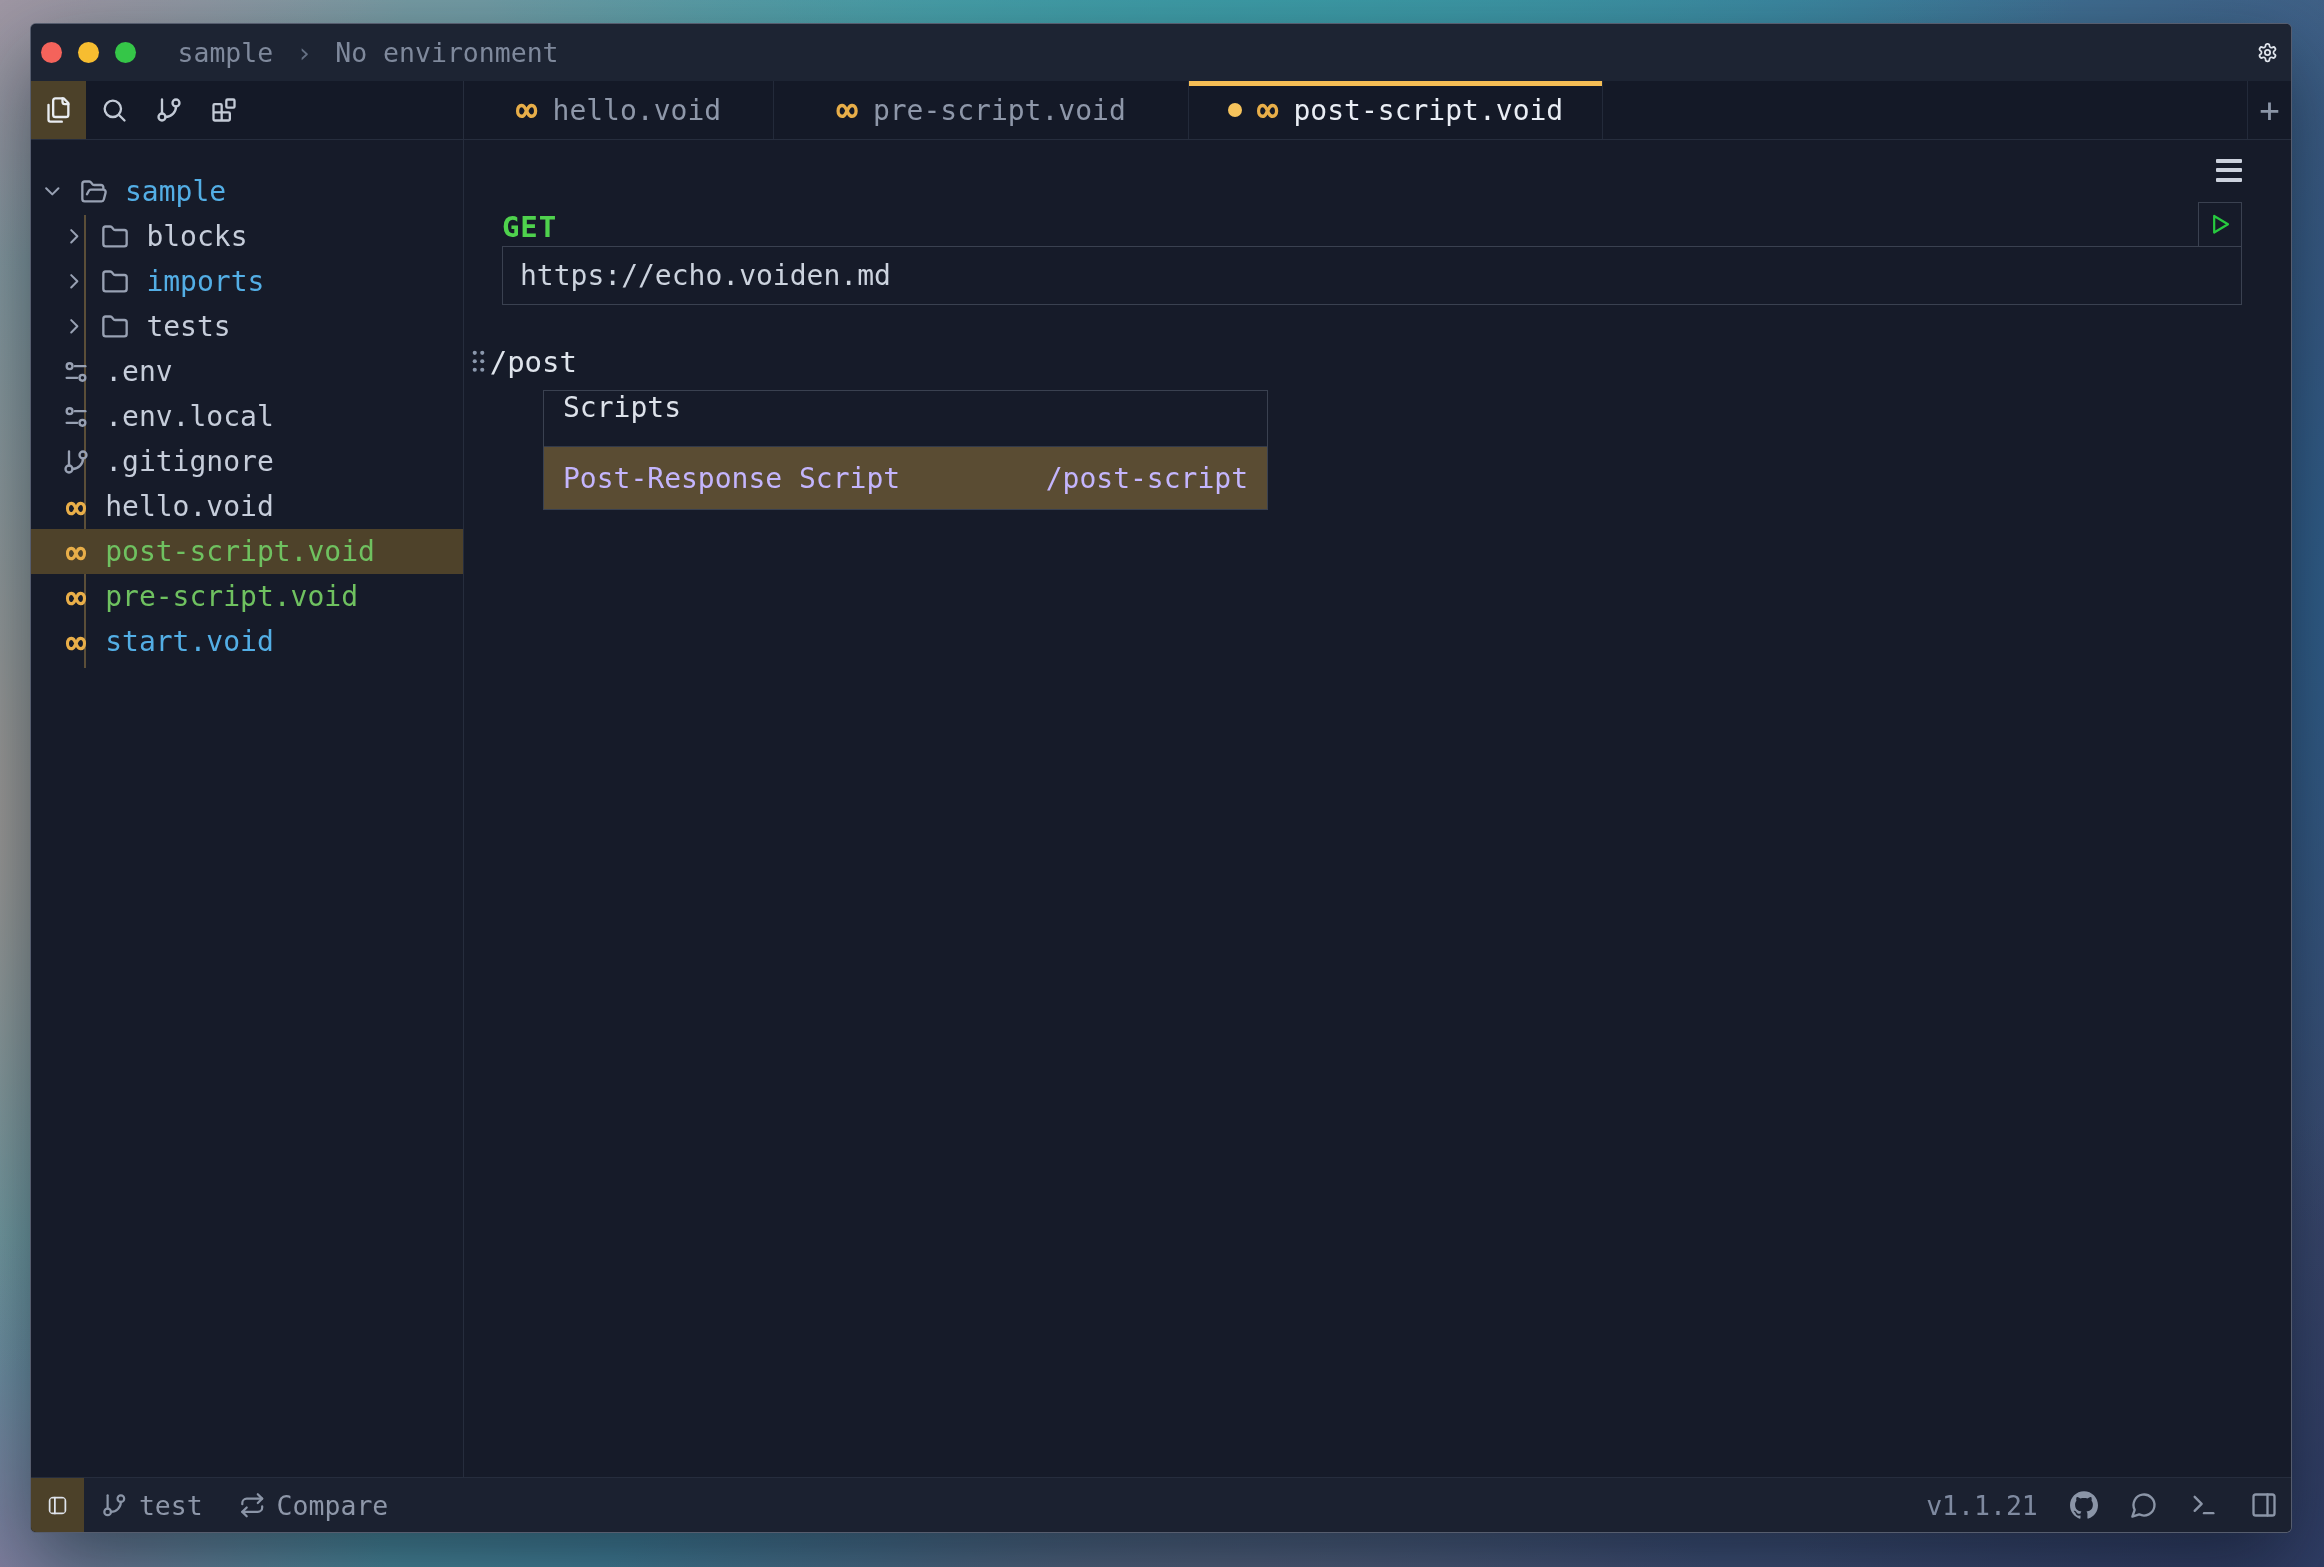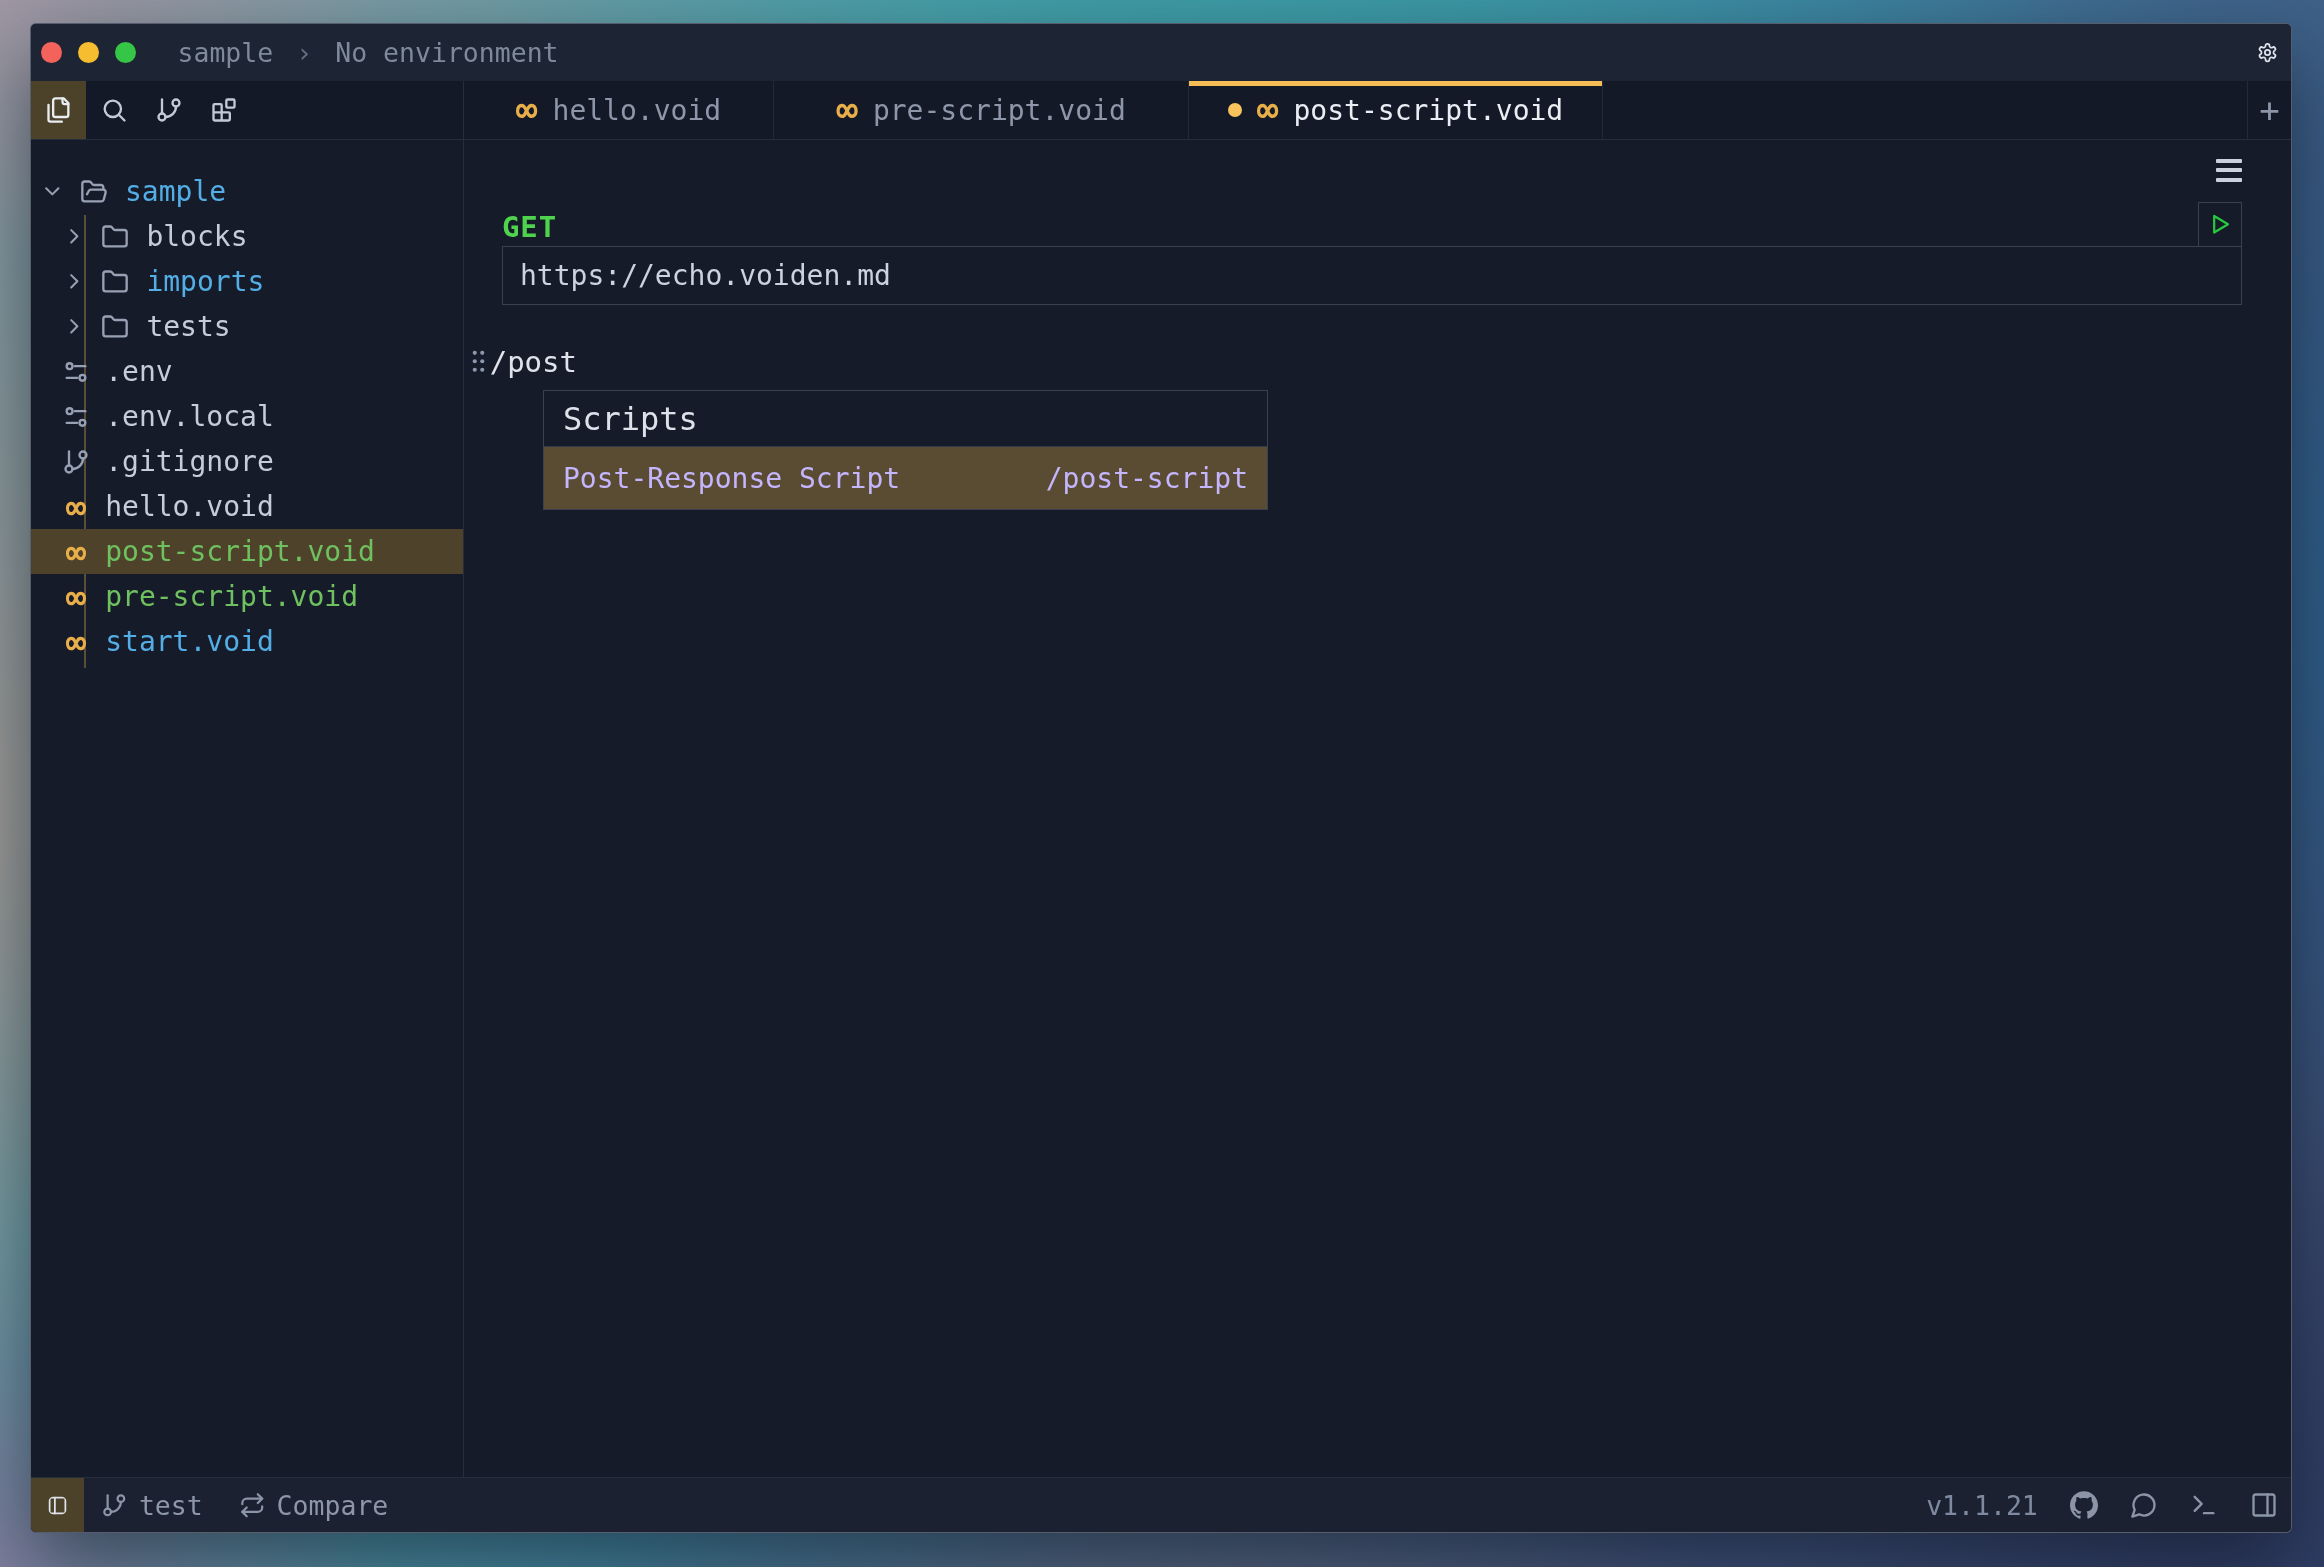--- a/index.html
+++ b/index.html
@@ -62,21 +62,21 @@
   .main { flex:1; position:relative; background:#161b29; }
   .menu-btn { position:absolute; top:19px; right:49px; width:26.5px; display:flex; flex-direction:column; gap:5.7px; }
   .menu-btn i { display:block; height:3.8px; background:#ccd2dd; border-radius:0.9px; }
   .method { position:absolute; left:38px; top:70px; font-size:29px; font-weight:bold; color:#4fd24d; letter-spacing:0.9px; }
   .run-btn { position:absolute; top:62px; right:49px; width:44px; height:45px; border:1.9px solid #3a4150; display:flex; align-items:center; justify-content:center; background:#161b29; }
   .url-box { position:absolute; left:38px; right:49px; top:106px; height:59px; border:1.9px solid #3a4150; display:flex; align-items:center; padding:8px 17px; font-size:28px; color:#ccd3de; }
   .path-row { position:absolute; left:5.7px; top:199px; height:45px; display:flex; align-items:center; }
   .path-row .drag { width:17px; display:flex; justify-content:center; }
   .path-row .ptxt { margin-left:3px; font-size:29px; color:#dfe4ec; }
   .scripts { position:absolute; left:79px; top:250px; width:725px; border:1.9px solid #3a4150; }
-  .scripts-header { height:56px; display:flex; align-items:center; padding:0 19px; font-size:32px; color:#dde2ea; border-bottom:1.9px solid #323948; }
+  .scripts-header { height:56px; display:flex; padding:0 19px; font-size:28px; color:#dde2ea; border-bottom:1.9px solid #323948; }
   .scripts-row { height:62px; background:#5a4c33; display:flex; align-items:center; justify-content:space-between; padding:0 19px; font-size:28px; color:#c4b5fd; }
   
   .statusbar { flex:0 0 55px; border-top:1.9px solid #262d3d; background:#1b2130; display:flex; align-items:center; font-size:26.5px; color:#8e97a9; padding-right:13.2px; }
   .sb-cell { width:53px; height:100%; background:#4c4129; display:flex; align-items:center; justify-content:center; }
   .sb-item { display:flex; align-items:center; gap:11.4px; margin-left:17px; }
   .sb-item.cmp { margin-left:36px; }
   .sb-right { display:flex; align-items:center; gap:32px; }
   .version { color:#7f8aa0; }
   svg.ic { stroke:#98a1b3; fill:none; stroke-width:2; stroke-linecap:round; stroke-linejoin:round; }
   svg.ic.tool { stroke:#c3cad6; } svg.ic.bright { stroke:#e9edf2; } svg.ic.status { stroke:#8b95a7; } svg.ic.light { stroke:#dfe4ec; }

